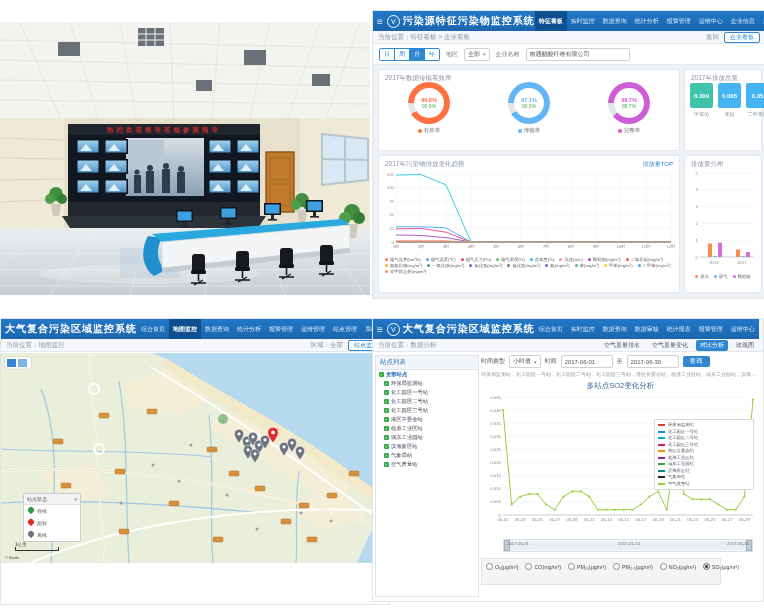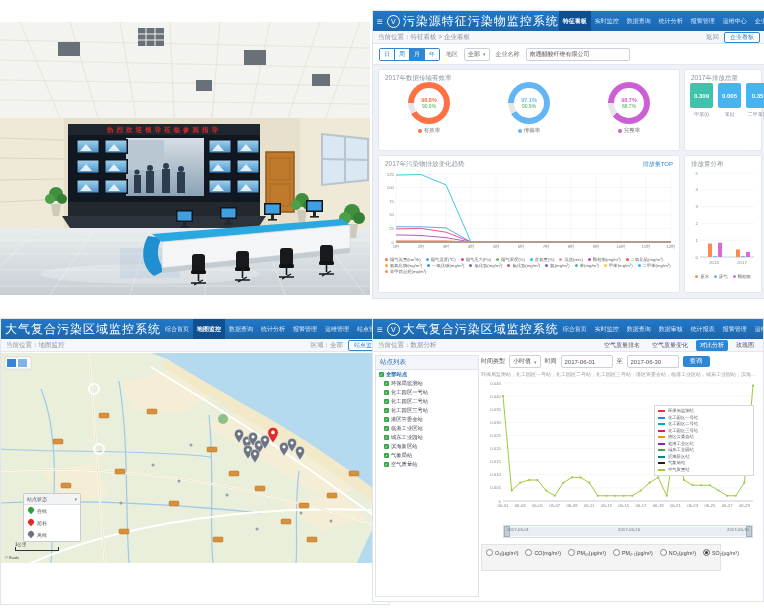--- a/index.html
+++ b/index.html
@@ -2,21 +2,21 @@
 <html><head>
 <meta charset="utf-8">
 <style>
   html,body{margin:0;padding:0;background:#fff;font-family:"Liberation Sans","DejaVu Sans",sans-serif;}
   #canvas{position:relative;width:764px;height:610px;background:#fff;overflow:hidden;}
   .q{position:absolute;overflow:hidden;}
   
   .topbar{position:absolute;left:0;top:0;right:0;height:20px;background:linear-gradient(#2278c8,#1b66ad);display:flex;align-items:center;color:#fff;}
   .hamb{font-size:10px;padding:0 4px;color:#dcecfa;}
   .logo{width:11px;height:11px;border:1px solid #fff;border-radius:50%;font-size:7px;line-height:11px;text-align:center;margin-right:3px;flex:0 0 auto;}
-  .sys-title{font-size:12px;font-weight:normal;letter-spacing:1px;white-space:nowrap;}
+  .sys-title{font-size:10px;font-weight:bold;letter-spacing:1px;white-space:nowrap;}
   .nav{margin-left:auto;display:flex;align-items:stretch;height:100%;}
   .nav-item{font-size:6px;color:#d8eafc;padding:0 4px;display:flex;align-items:center;white-space:nowrap;cursor:pointer;}
   .nav-item.active{background:#0e4f8f;color:#fff;font-weight:bold;}
   .nav-item.active-white{background:#f4f7fa;color:#1b66ad;font-weight:bold;}
   .subbar{position:absolute;left:0;right:0;height:13px;background:#f5f7fa;border-bottom:1px solid #e3e8ee;display:flex;align-items:center;font-size:6.5px;color:#8a93a0;padding:0 5px;box-sizing:border-box;}
   .card{position:absolute;background:#fff;border:1px solid #e4e8ee;border-radius:2px;box-sizing:border-box;}
   .card-title{font-size:6.5px;color:#8a93a0;padding:4px 6px 0 6px;}
   .blue-btn{background:#2f86d3;color:#fff;border-radius:2px;font-size:6.5px;padding:1px 7px;cursor:pointer;}
   .ghost-btn{background:#fff;border:1px solid #2f86d3;color:#2f86d3;border-radius:2px;font-size:6px;padding:0 5px;cursor:pointer;}
   .sel{display:inline-flex;align-items:center;border:1px solid #c9d2dc;background:#fff;border-radius:2px;font-size:6px;color:#555;padding:1px 3px;gap:3px;}
@@ -770,20 +770,21 @@
           <span>小时值</span>
           <span class="caret">▾</span>
         </span>
         <span>时间</span>
         <input class="txt" style="width: 44px;" value="2017-06-01">
         <span>至</span>
         <input class="txt" style="width: 44px;" value="2017-06-30">
         <span class="blue-btn">查询</span>
       </div>
       <div style="font-size:5px;color:#999;margin-top:3px;white-space:nowrap;overflow:hidden;text-overflow:ellipsis;width:278px;">环保局监测站，化工园区一号站，化工园区二号站，化工园区三号站，港区管委会站，临港工业区站，城东工业园站，滨海新区站，气象局站，空气质量站</div>
+      <div class="chart-title">多站点SO2变化分析</div>
       <div style="position:relative;">
         <svg id="br-line-svg" width="278" height="142" viewBox="0 0 278 142">
             <line x1="22" y1="124" x2="272" y2="124" class="grid-line"></line>
             <text x="20" y="125.5" text-anchor="end" class="axis-text">0</text>
             <line x1="22" y1="110.88888888888889" x2="272" y2="110.88888888888889" class="grid-line"></line>
             <text x="20" y="112.38888888888889" text-anchor="end" class="axis-text">0.005</text>
             <line x1="22" y1="97.77777777777777" x2="272" y2="97.77777777777777" class="grid-line"></line>
             <text x="20" y="99.27777777777777" text-anchor="end" class="axis-text">0.010</text>
             <line x1="22" y1="84.66666666666666" x2="272" y2="84.66666666666666" class="grid-line"></line>
             <text x="20" y="86.16666666666666" text-anchor="end" class="axis-text">0.015</text>

